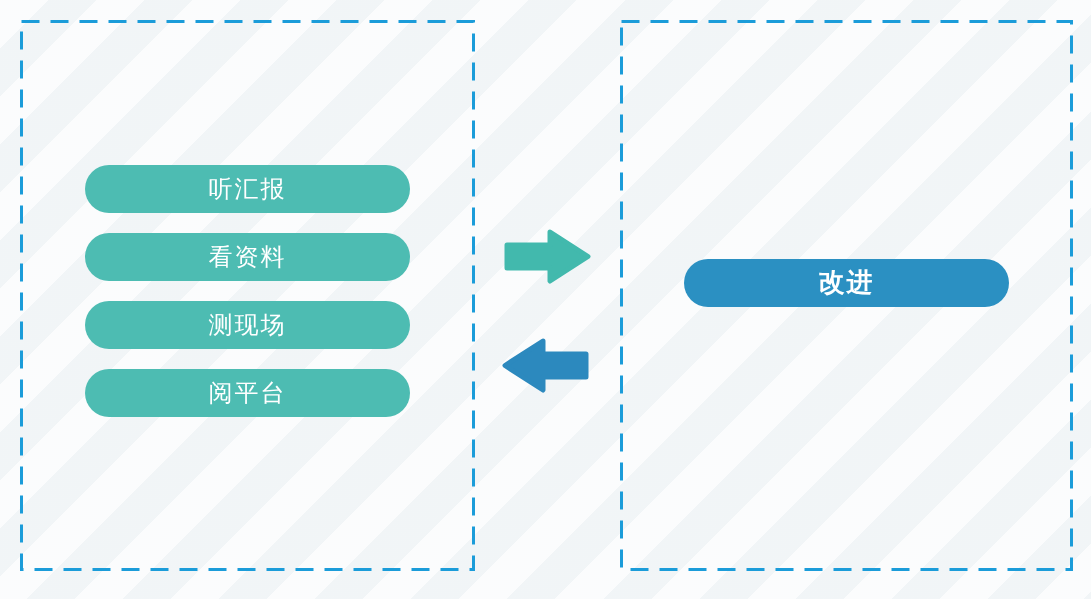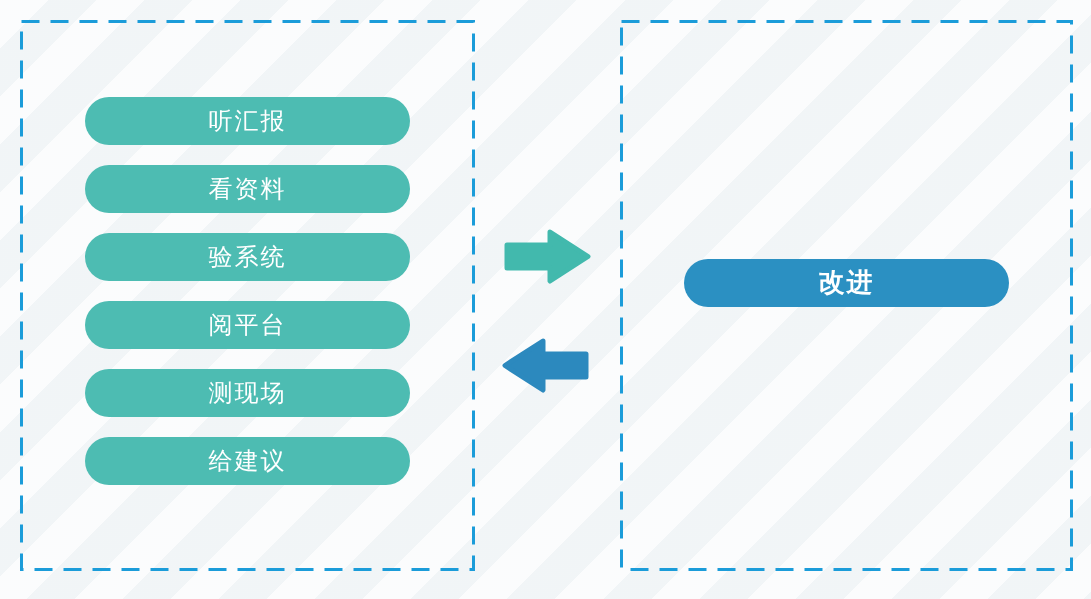--- a/index.html
+++ b/index.html
@@ -82,30 +82,24 @@
       <rect x="1.5" y="1.5" width="452" height="548" fill="none" stroke="#1b9cd9" stroke-width="3" stroke-dasharray="18 11"></rect>
     </svg>
     <div class="pill-col">
       <div class="pill">
         <span>听汇报</span>
       </div>
       <div class="pill">
         <span>看资料</span>
       </div>
       <div class="pill">
-        <span>验系统</span>
+        <span>测现场</span>
       </div>
       <div class="pill">
         <span>阅平台</span>
-      </div>
-      <div class="pill">
-        <span>测现场</span>
-      </div>
-      <div class="pill">
-        <span>给建议</span>
       </div>
     </div>
   </div>
 
   <div class="arrow arrow-right">
     <svg width="87" height="63" viewBox="0 0 87 63">
       <path d="M3,20 H46 V7 L84,31.5 L46,56 V43 H3 Z" fill="#42b9ad" stroke="#42b9ad" stroke-width="5" stroke-linejoin="round"></path>
     </svg>
   </div>
   <div class="arrow arrow-left">

